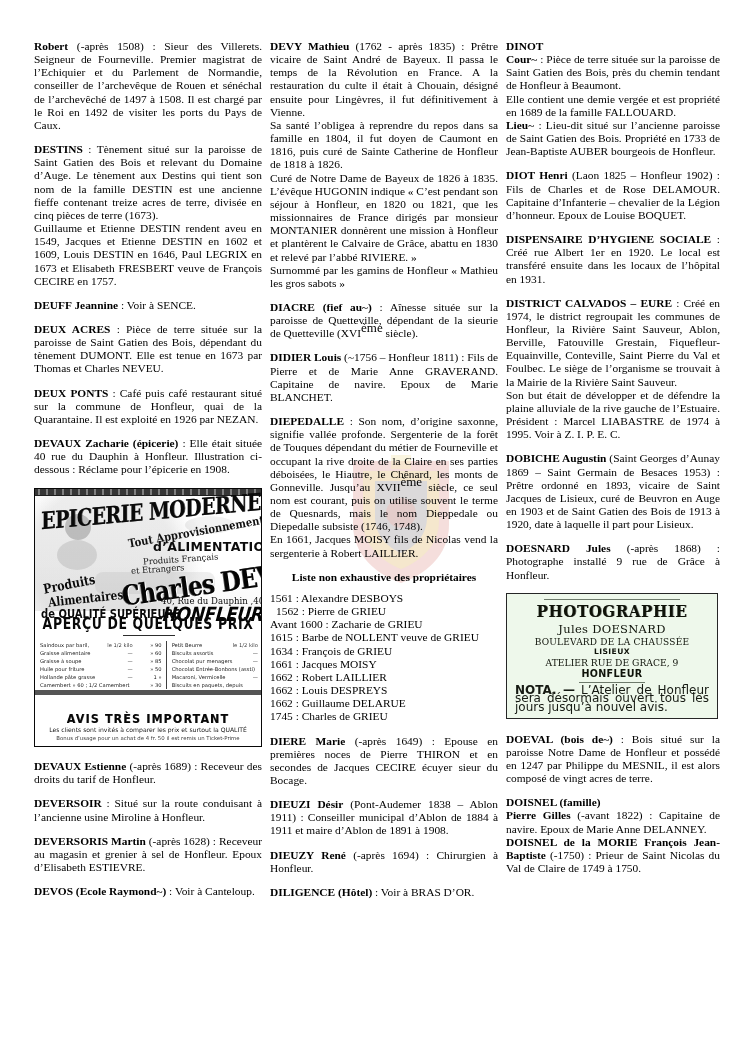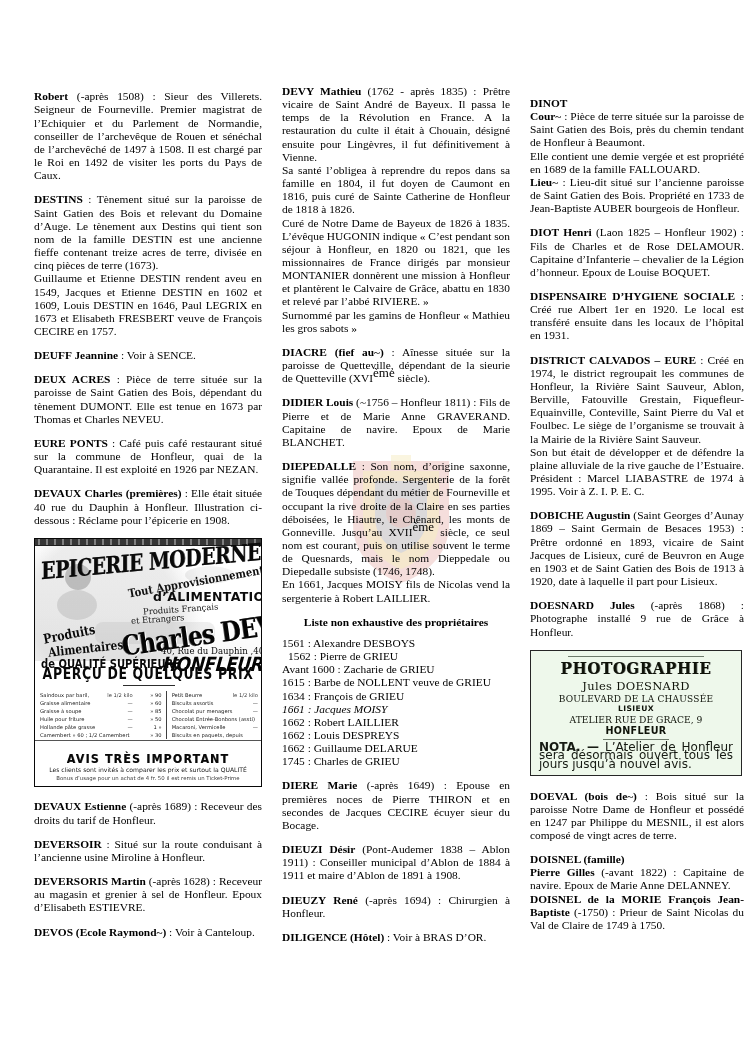--- a/index.html
+++ b/index.html
@@ -19,22 +19,22 @@
     position: absolute;
     left: 0; top: 0;
     width: 744px;
     height: 1050px;
     background: #fff;
     box-sizing: border-box;
     padding: 40px 28px 0 34px;
   }
   #columns {
     display: flex;
-    gap: 20px;
-    align-items: center;
+    gap: 8px;
+    align-items: flex-start;
     height: 960px;
   }
   .col {
     width: 228px;
     flex: 0 0 228px;
     position: relative;
     z-index: 2;
   }
   .col.c3 { width: 214px; flex: 0 0 214px; }
 
@@ -230,22 +230,22 @@
   }
   .price-col { flex: 1 1 0; }
   .price-col.left { border-right: 1px solid #444; padding-right: 4px; }
   .price-col.right { padding-left: 5px; }
   .price-row { display: flex; white-space: nowrap; }
   .price-row .nm { flex: 1 1 auto; overflow: hidden; }
   .price-row .un { flex: 0 0 auto; padding: 0 3px; opacity: .9; }
   .price-row .pr { flex: 0 0 26px; text-align: right; }
   .ad-avis {
     position: relative;
-    padding: 11px 4px 4px 4px;
-    border-top: 1px solid #c2410c;
+    padding: 17px 4px 4px 4px;
+    border-top: 5px solid #c2410c;
     text-align: center;
   }
   .t-avis {
     font-family: "DejaVu Sans", sans-serif;
     font-weight: bold;
     font-size: 11px;
     letter-spacing: 1.2px;
     transform: scaleY(1.15);
     color: #111;
     text-shadow: .5px 0 0 rgba(0,0,0,.5);
@@ -354,22 +354,22 @@
   </svg>
 
   <div id="columns">
 
     <div class="col c1">
       <p class="entry"><b>Robert</b> (-après 1508) : Sieur des Villerets. Seigneur de Fourneville. Premier magistrat de l’Echiquier et du Parlement de Normandie, conseiller de l’archevêque de Rouen et sénéchal de l’archevêché de 1497 à 1508. Il est chargé par le Roi en 1492 de visiter les ports du Pays de Caux.</p>
       <p class="entry tight"><b>DESTINS</b> : Tènement situé sur la paroisse de Saint Gatien des Bois et relevant du Domaine d’Auge. Le tènement aux Destins qui tient son nom de la famille DESTIN est une ancienne fieffe contenant treize acres de terre, divisée en cinq pièces de terre (1673).</p>
       <p class="entry">Guillaume et Etienne DESTIN rendent aveu en 1549, Jacques et Etienne DESTIN en 1602 et 1609, Louis DESTIN en 1646, Paul LEGRIX en 1673 et Elisabeth FRESBERT veuve de François CECIRE en 1757.</p>
       <p class="entry"><b>DEUFF Jeannine</b> : Voir à SENCE.</p>
       <p class="entry"><b>DEUX ACRES</b> : Pièce de terre située sur la paroisse de Saint Gatien des Bois, dépendant du tènement DUMONT. Elle est tenue en 1673 par Thomas et Charles NEVEU.</p>
-      <p class="entry"><b>EURE PONTS</b> : Café puis café restaurant situé sur la commune de Honfleur, quai de la Quarantaine. Il est exploité en 1926 par NEZAN.</p>
-      <p class="entry"><b>DEVAUX Charles (premières)</b> : Elle était située 40 rue du Dauphin à Honfleur. Illustration ci-dessous : Réclame pour l’épicerie en 1908.</p>
+      <p class="entry"><b>DEUX PONTS</b> : Café puis café restaurant situé sur la commune de Honfleur, quai de la Quarantaine. Il est exploité en 1926 par NEZAN.</p>
+      <p class="entry"><b>DEVAUX Zacharie (épicerie)</b> : Elle était située 40 rue du Dauphin à Honfleur. Illustration ci-dessous : Réclame pour l’épicerie en 1908.</p>
 
       <div class="ad-devaux">
         <div class="ad-topbar"></div>
         <div class="ad-hero">
           <span class="speck" style="left:30px;top:18px;width:26px;height:26px;"></span>
           <span class="speck" style="left:22px;top:44px;width:40px;height:30px;opacity:.5;"></span>
           <span class="speck" style="left:150px;top:20px;width:50px;height:18px;opacity:.35;"></span>
           <span class="speck" style="left:60px;top:76px;width:120px;height:22px;opacity:.28;border-radius:8px;"></span>
           <div class="t-epicerie">EPICERIE MODERNE</div>
           <div class="t-tout">Tout Approvisionnement Général</div>
@@ -476,21 +476,21 @@
       <p class="entry tight"><b>DIEPEDALLE</b> : Son nom, d’origine saxonne, signifie vallée profonde. Sergenterie de la forêt de Touques dépendant du métier de Fourneville et occupant la rive droite de la Claire en ses parties déboisées, le Hiautre, le Chênard, les monts de Gonneville. Jusqu’au XVII<sup class="ord">ème</sup> siècle, ce seul nom est courant, puis on utilise souvent le terme de Quesnards, mais le nom Dieppedale ou Diepedalle subsiste (1746, 1748).</p>
       <p class="entry">En 1661, Jacques MOISY fils de Nicolas vend la sergenterie à Robert LAILLIER.</p>
 
       <p class="entry" style="text-align:center;font-weight:bold;margin-bottom:8px;">Liste non exhaustive des propriétaires</p>
       <div style="margin-bottom:11px;">
         <p class="entry tight" style="text-align:left;">1561 : Alexandre DESBOYS</p>
         <p class="entry tight" style="text-align:left;margin-left:6px;">1562 : Pierre de GRIEU</p>
         <p class="entry tight" style="text-align:left;">Avant 1600 : Zacharie de GRIEU</p>
         <p class="entry tight" style="text-align:left;">1615 : Barbe de NOLLENT veuve de GRIEU</p>
         <p class="entry tight" style="text-align:left;">1634 : François de GRIEU</p>
-        <p class="entry tight" style="text-align:left;font-style:italic;">1661 : Jacques MOISY</p>
+        <p class="entry tight" style="text-align:left;">1661 : Jacques MOISY</p>
         <p class="entry tight" style="text-align:left;">1662 : Robert LAILLIER</p>
         <p class="entry tight" style="text-align:left;">1662 : Louis DESPREYS</p>
         <p class="entry tight" style="text-align:left;">1662 : Guillaume DELARUE</p>
         <p class="entry tight" style="text-align:left;">1745 : Charles de GRIEU</p>
       </div>
 
       <p class="entry"><b>DIERE Marie</b> (-après 1649) : Epouse en premières noces de Pierre THIRON et en secondes de Jacques CECIRE écuyer sieur du Bocage.</p>
       <p class="entry"><b>DIEUZI Désir</b> (Pont-Audemer 1838 – Ablon 1911) : Conseiller municipal d’Ablon de 1884 à 1911 et maire d’Ablon de 1891 à 1908.</p>
       <p class="entry"><b>DIEUZY René</b> (-après 1694) : Chirurgien à Honfleur.</p>
       <p class="entry"><b>DILIGENCE (Hôtel)</b> : Voir à BRAS D’OR.</p>

